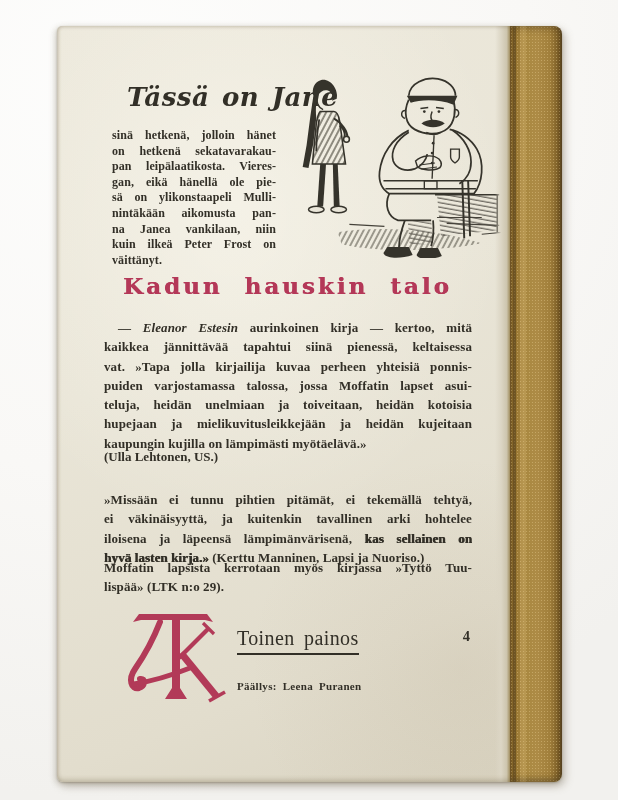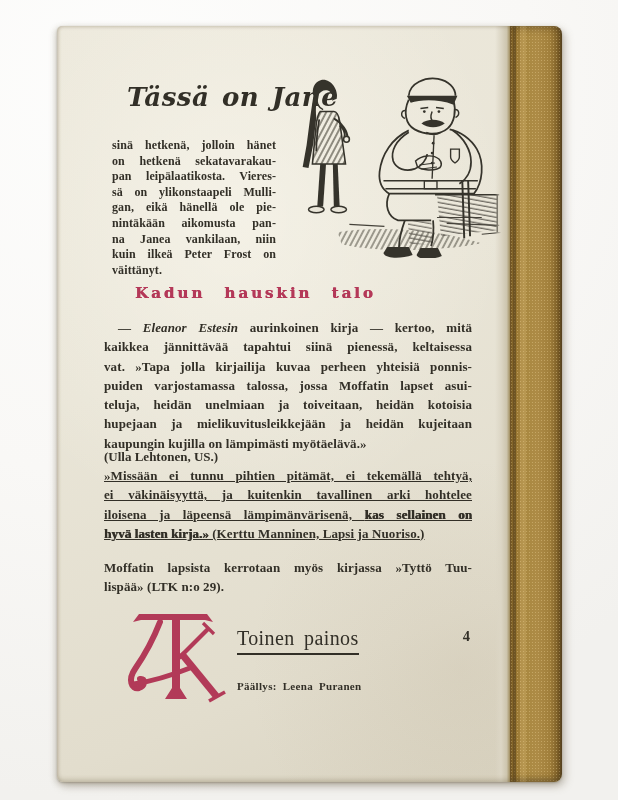--- a/index.html
+++ b/index.html
@@ -48,39 +48,38 @@
   .ink{color:#322f27;}
   .intro-heading{
     position:absolute; left:70px; top:56px;
     font-family:"DejaVu Serif", serif; font-style:italic; font-weight:bold;
     font-size:26px; letter-spacing:.5px; word-spacing:3px;
   }
   .intro-body{
     position:absolute; left:55px; top:102px; width:164px;
     font-size:12px; line-height:15.6px; font-weight:bold; letter-spacing:.1px;
     overflow:hidden;
-    margin-top:10px;
   }
   .illustration{
     position:absolute; left:234px; top:44px; width:218px; height:188px;
   }
   .illustration svg{width:100%; height:100%;}
   .book-title{
-    position:absolute; left:66px; top:246px; margin:12px; width:360px;
+    position:absolute; left:66px; top:246px; margin:0; width:360px;
     font-family:"DejaVu Serif", serif; font-weight:bold;
-    font-size:15px; letter-spacing:3px; word-spacing:11px;
+    font-size:23px; letter-spacing:3px; word-spacing:11px;
     color:#b43858; text-shadow:.5px 0 0 #b43858; white-space:nowrap;
   }
   .para{
     position:absolute; left:47px; width:368px;
     font-size:13px; line-height:19.3px; font-weight:bold; letter-spacing:.1px;
     overflow:hidden;
   }
   .para1{top:292px;}
-  .para2{top:440px;text-decoration:underline;}
+  .para2{top:464px;}
   .para3{top:532px;}
   .attribution{
     position:absolute; left:47px; top:423px; width:368px;
     font-size:13px; font-weight:bold; text-align:left;
   }
   .tline{text-align:justify; text-align-last:justify; white-space:normal;}
   .tline-last{text-align-last:left;}
   .para-first-indent .tline:first-child{text-indent:14px;}
   .it{font-style:italic;}
   .bd{text-shadow:.6px 0 0 currentColor;}
@@ -106,22 +105,22 @@
 <body>
 
 <div class="stage">
   <div class="book">
 
     <div class="intro-heading ink">Tässä on Jane</div>
     <div class="intro-body ink">
         <div class="tline"><span>sinä hetkenä, jolloin hänet</span></div>
         <div class="tline"><span>on hetkenä sekatavarakau-</span></div>
         <div class="tline"><span>pan leipälaatikosta. Vieres-</span></div>
+        <div class="tline"><span>gan, eikä hänellä ole pie-</span></div>
         <div class="tline"><span>sä on ylikonstaapeli Mulli-</span></div>
-        <div class="tline"><span>gan, eikä hänellä ole pie-</span></div>
         <div class="tline"><span>nintäkään aikomusta pan-</span></div>
         <div class="tline"><span>na Janea vankilaan, niin</span></div>
         <div class="tline"><span>kuin ilkeä Peter Frost on</span></div>
         <div class="tline tline-last"><span>väittänyt.</span></div>
       </div>
 
     <div class="illustration">
       <svg viewBox="0 0 224 190" preserveAspectRatio="none">
         <defs>
           <pattern id="ph1" width="5" height="5" patternUnits="userSpaceOnUse" patternTransform="rotate(28)">

